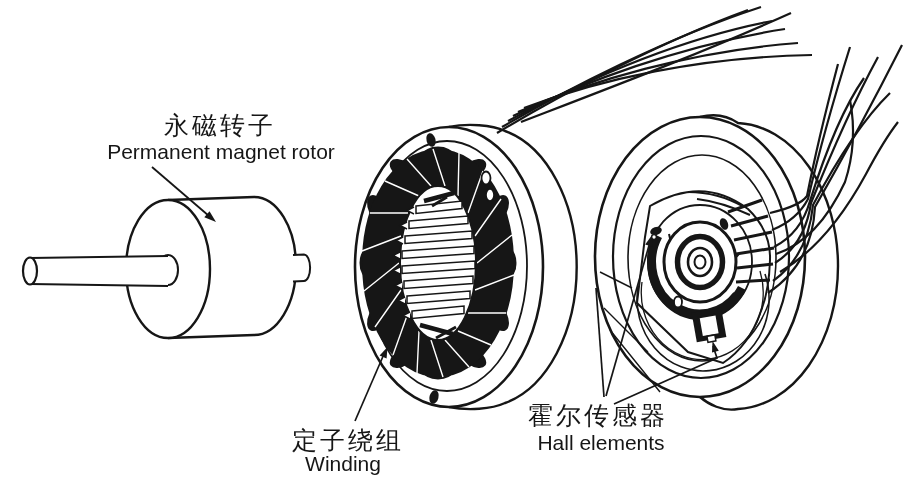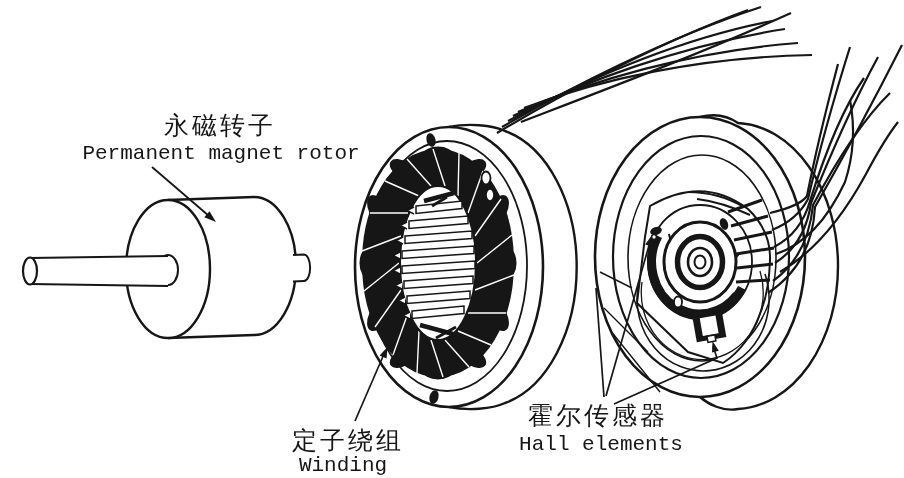--- a/index.html
+++ b/index.html
@@ -5,21 +5,21 @@
   :root{
     --ink:#161616;
     --bg:#ffffff;
   }
   html,body{margin:0;padding:0;background:#e8e8e8;}
   .stage{
     position:relative;
     width:904px;height:478px;
     background:var(--bg);
     overflow:hidden;
-    font-family:Liberation Mono, monospace;
+    font-family:Liberation Sans, sans-serif;
   }
   svg{display:block;}
   .ink{stroke:var(--ink);fill:none;}
   .inkfill{fill:var(--ink);stroke:none;}
   .paper{fill:var(--bg);stroke:var(--ink);}
   text{fill:var(--ink);}
   .zh{font-size:25px;letter-spacing:3px;}
   .en{font-size:21px;}
 </style>
 </head>

